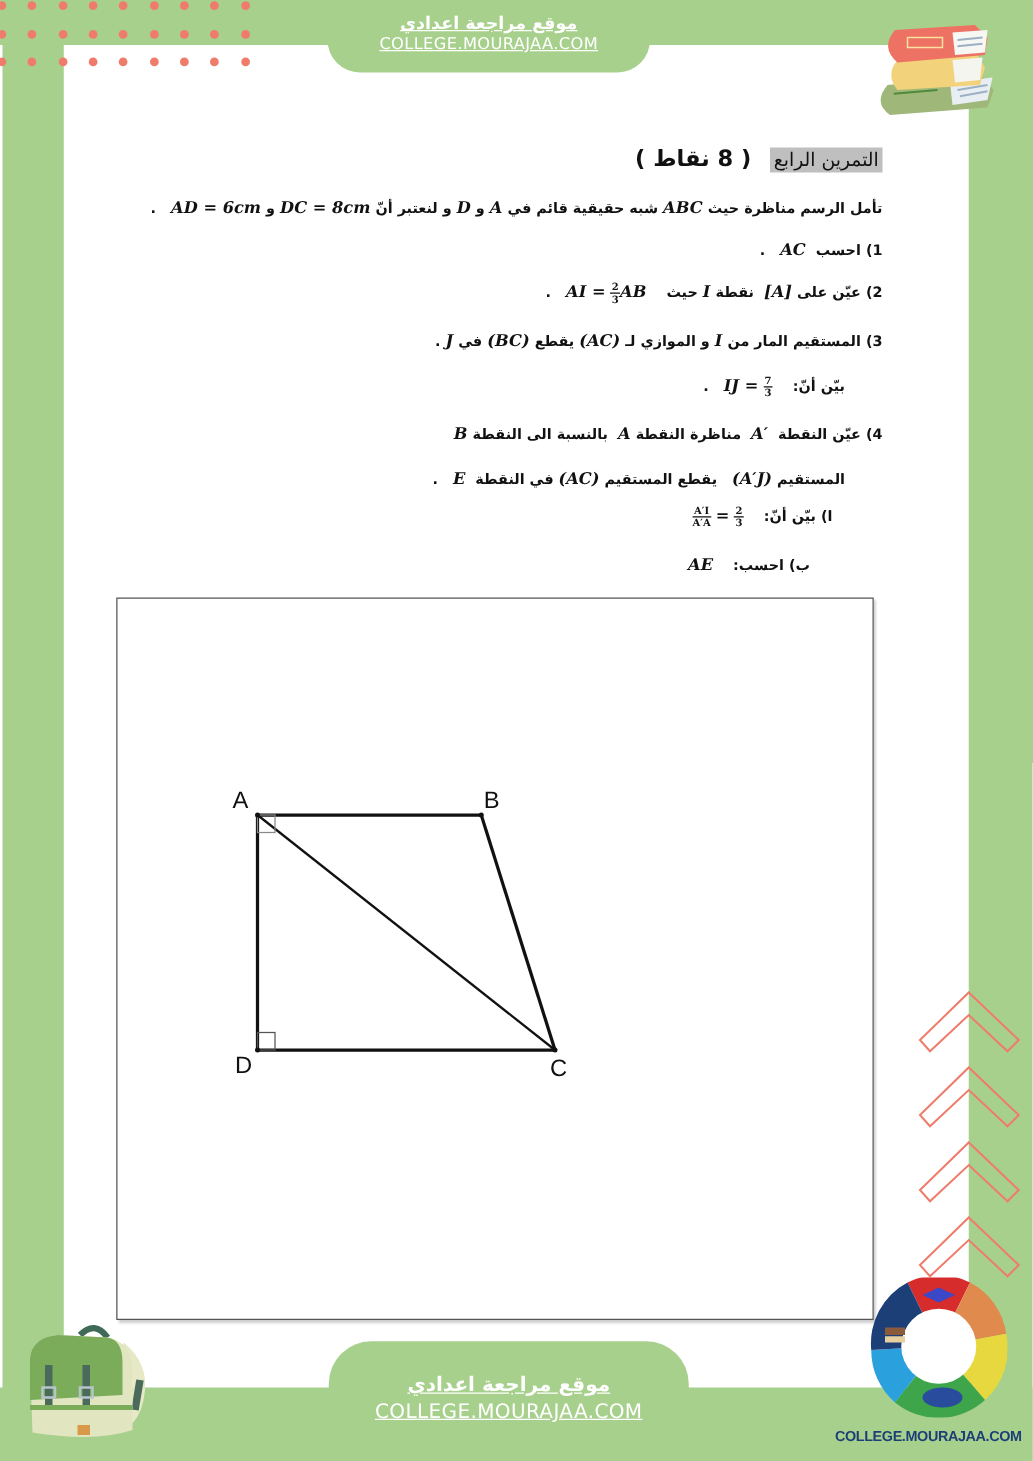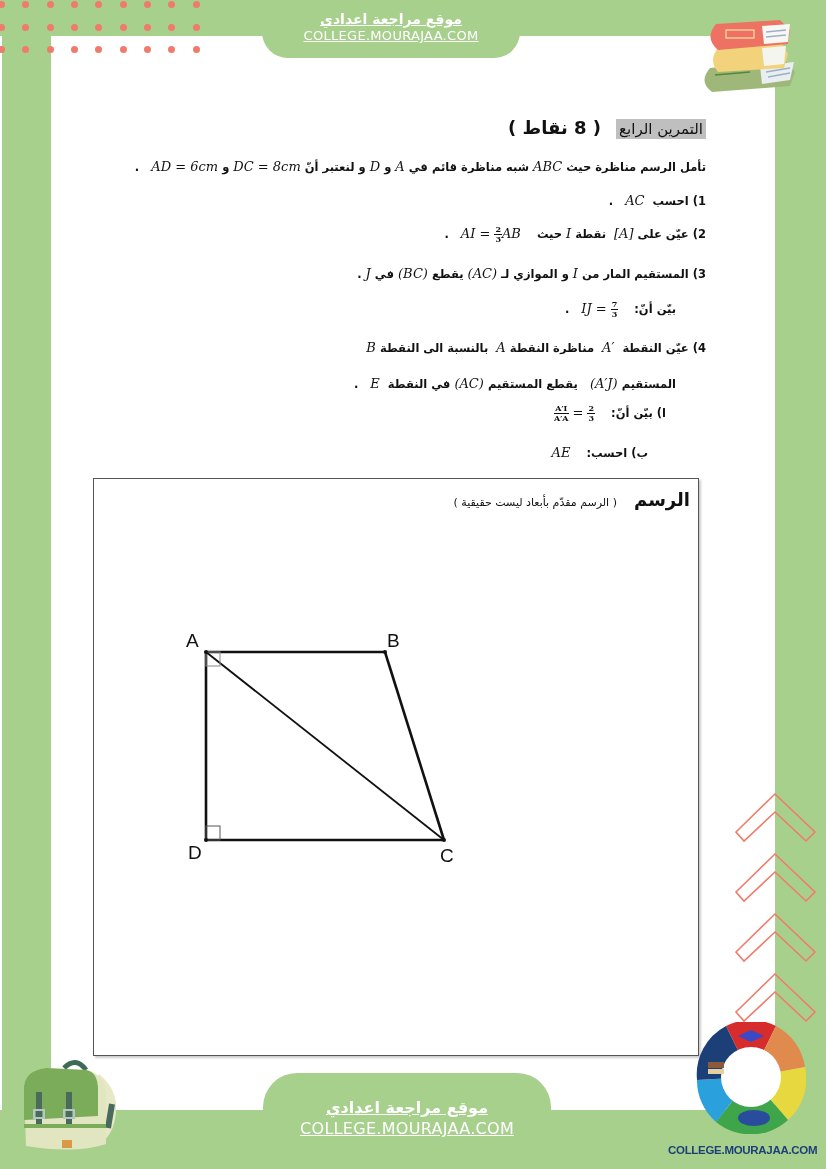--- a/index.html
+++ b/index.html
@@ -15,21 +15,21 @@
   .tab{position:absolute;background:#a8d08d;border-radius:30px;text-align:center;color:#fff;}
   #tab-top{left:262px;top:0;width:258px;height:58px;border-radius:0 0 26px 26px;}
   #tab-bottom{left:263px;top:1073px;width:288px;height:96px;border-radius:34px 34px 0 0;}
   .tab .ar{display:block;font-family:"DejaVu Sans",sans-serif;font-weight:bold;text-decoration:underline;direction:rtl;}
   .tab .en{display:block;font-family:"DejaVu Sans",sans-serif;text-decoration:underline;letter-spacing:0.3px;}
   #tab-top .ar{font-size:14px;margin-top:11px;line-height:16px;}
   #tab-top .en{font-size:13px;line-height:17px;}
   #tab-bottom .ar{font-size:16px;margin-top:25px;line-height:20px;}
   #tab-bottom .en{font-size:16px;line-height:22px;}
   .line{position:absolute;right:120px;font-family:"DejaVu Sans",sans-serif;font-size:11.5px;font-weight:bold;white-space:nowrap;direction:rtl;text-align:right;}
-  .m{font-family:"DejaVu Serif",serif;font-style:italic;font-weight:normal;font-size:13px;unicode-bidi:isolate;direction:ltr;}
+  .m{font-family:"DejaVu Serif",serif;font-style:italic;font-weight:bold;font-size:13px;unicode-bidi:isolate;direction:ltr;}
   .frac{display:inline-block;vertical-align:middle;text-align:center;font-size:8px;line-height:9px;font-family:"DejaVu Serif",serif;font-weight:bold;direction:ltr;unicode-bidi:isolate;}
   .frac span{display:block;}
   .frac .num{border-bottom:1px solid #111;padding:0 1px;}
   #title{position:absolute;right:120px;top:117px;direction:rtl;white-space:nowrap;}
   #title-main{background:#bfbfbf;font-size:15px;padding:1px 3px;}
   #title-points{font-size:18px;font-weight:bold;margin-right:10px;}
 
   #figure-box{position:absolute;left:93px;top:478px;width:604px;height:576px;border:1.5px solid #555;box-shadow:2px 2px 2px #ccc;}
   #figure-title{position:absolute;right:8px;top:10px;direction:rtl;white-space:nowrap;}
   #figure-title-main{font-size:18px;font-weight:bold;}
@@ -99,21 +99,21 @@
 </svg>
 
 <div id="title">
   <span id="title-main">التمرين الرابع</span>
   <span id="title-points">( 8 نقاط )</span>
 </div>
 
 <div class="line" style="top:159px">
   <span>تأمل الرسم مناظرة حيث</span>
   <span class="m">ABC</span>
-  <span>شبه مناظرة قائم في</span>
+  <span>شبه حقيقية قائم في</span>
   <span class="m">A</span>
   <span>و</span>
   <span class="m">D</span>
   <span>و لنعتبر أنّ</span>
   <span class="m">DC = 8cm</span>
   <span>و</span>
   <span class="m">AD = 6cm</span>
   &nbsp;&nbsp;<span>.</span>
 </div>
 
@@ -188,24 +188,20 @@
     <span class="frac"><span class="num">2</span><span>3</span></span>
   </span>
 </div>
 
 <div class="line" style="top:445px;right:178px">
   <span>ب) احسب:</span>&nbsp;&nbsp;&nbsp;
   <span class="m">AE</span>
 </div>
 
 <div id="figure-box">
-  <div id="figure-title">
-    <span id="figure-title-main">الرسم</span>
-    <span id="figure-title-note">( الرسم مقدّم بأبعاد ليست حقيقية )</span>
-  </div>
   <svg id="figure-svg" width="604" height="576" viewBox="0 0 604 576">
 
     <g stroke="#111" stroke-width="2.6" fill="none">
       <line x1="112" y1="173" x2="291" y2="173"></line>
       <line x1="291" y1="173" x2="350" y2="361"></line>
       <line x1="350" y1="361" x2="112" y2="361"></line>
       <line x1="112" y1="361" x2="112" y2="173"></line>
     </g>
     <line x1="112" y1="173" x2="350" y2="361" stroke="#111" stroke-width="1.8"></line>
     <rect x="112" y="173" width="14" height="14" fill="none" stroke="#888" stroke-width="1"></rect>

